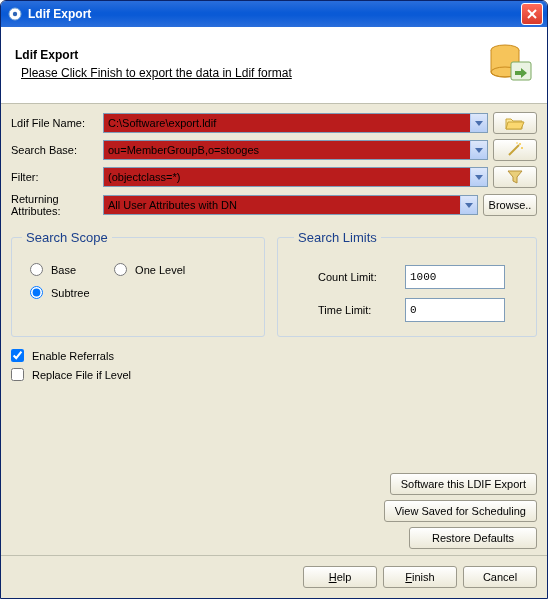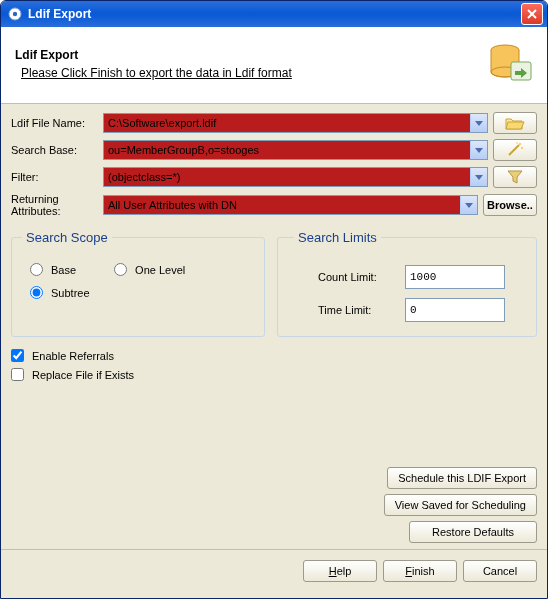--- a/index.html
+++ b/index.html
@@ -95,21 +95,20 @@
   .icon-btn {
     width:44px;
     height:22px;
     margin-left:5px;
     background: linear-gradient(to bottom,#fff,#ECE9D8);
     border:1px solid #9C9A8C;
     border-radius:3px;
     display:flex;align-items:center;justify-content:center;
     cursor:pointer;
     box-sizing:border-box;
-    font-weight:bold;
   }
   .browse-btn {
     width:54px;
     font-size:11px;
   }
   .groups-row {
     display:flex;
     gap:12px;
     margin-top:8px;
   }
@@ -166,21 +165,21 @@
     border:1px solid #9C9A8C;
     border-radius:3px;
     font-family:inherit;
     font-size:11px;
     padding:0 10px;
     cursor:pointer;
     box-sizing:border-box;
   }
   .footer {
     border-top:1px solid #C0C0B0;
-    padding:10px 10px 16px 10px;
+    padding:10px 10px 10px 10px;
     display:flex;
     justify-content:flex-end;
     gap:6px;
     background:#ECE9D8;
   }
   .footer .std-btn { min-width:74px; }
   .underline { text-decoration:underline; }
 </style>
 </head>
 <body>
@@ -320,26 +319,26 @@
       </fieldset>
     </div>
 
     <div class="check-col">
       <div class="check-row">
         <input type="checkbox" id="cb1" checked="" style="">
         <label for="cb1">Enable Referrals</label>
       </div>
       <div class="check-row">
         <input type="checkbox" id="cb2" style="">
-        <label for="cb2">Replace File if Exists</label>
+        <label for="cb2">Replace File if Level</label>
       </div>
     </div>
 
     <div class="right-btns">
-      <button class="std-btn">Schedule this LDIF Export</button>
+      <button class="std-btn">Software this LDIF Export</button>
       <button class="std-btn">View Saved for Scheduling</button>
       <button class="std-btn">Restore Defaults</button>
     </div>
 
   </div>
 
   <div class="footer">
     <button class="std-btn"><span class="underline">H</span><span>elp</span></button>
     <button class="std-btn"><span class="underline">F</span><span>inish</span></button>
     <button class="std-btn">Cancel</button>

